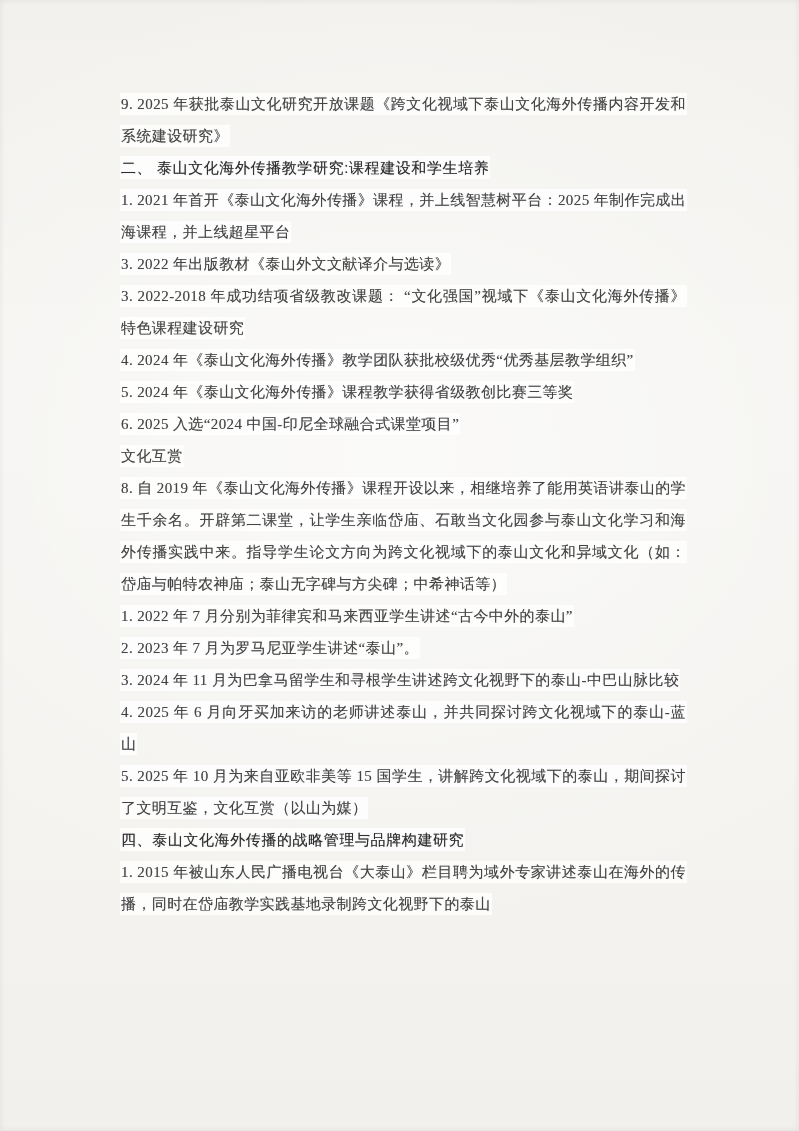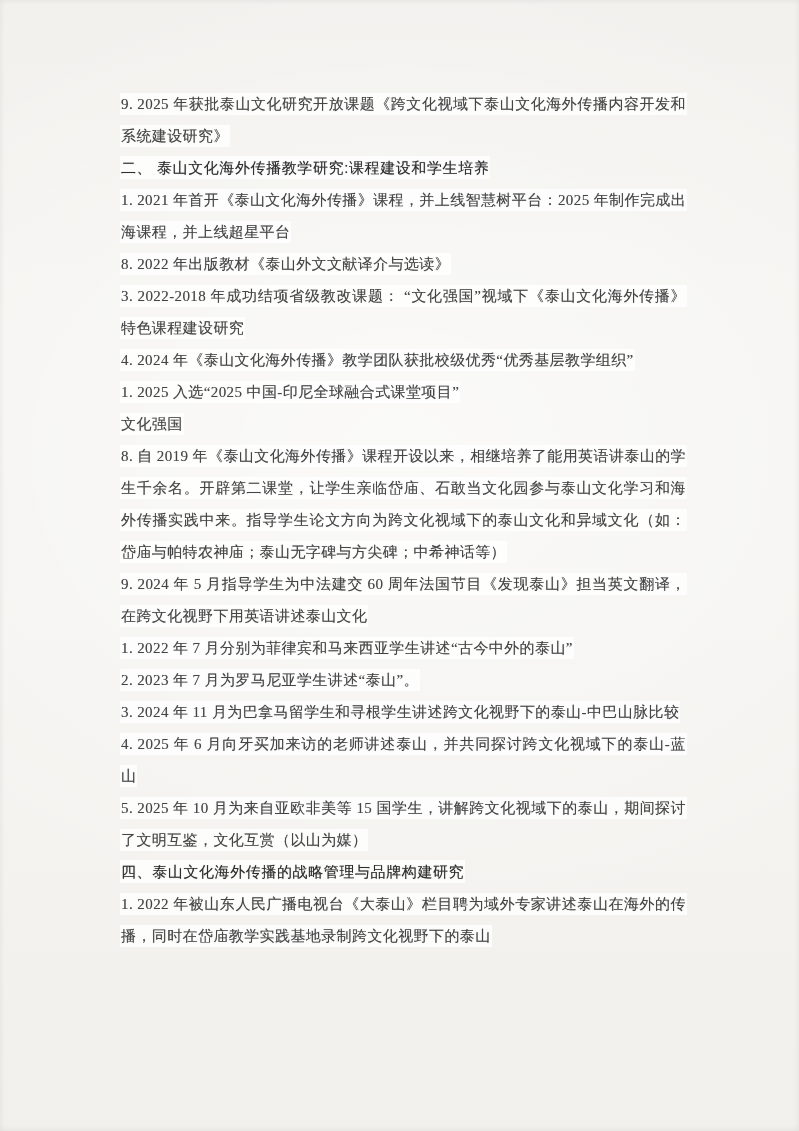--- a/index.html
+++ b/index.html
@@ -61,28 +61,28 @@
   }
 </style>
 </head>
 <body>
 
 <div class="page">
   <div class="content" id="content">
       <p class="para body"><span class="line-bg">9. 2025 年获批泰山文化研究开放课题《跨文化视域下泰山文化海外传播内容开发和系统建设研究》</span></p>
       <p class="para heading"><span class="line-bg">二、 泰山文化海外传播教学研究:课程建设和学生培养</span></p>
       <p class="para body"><span class="line-bg">1. 2021 年首开《泰山文化海外传播》课程，并上线智慧树平台：2025 年制作完成出海课程，并上线超星平台</span></p>
-      <p class="para body"><span class="line-bg">8. 2022 年出版教材《泰山外文文献译介与选读》</span></p>
+      <p class="para body"><span class="line-bg">3. 2022 年出版教材《泰山外文文献译介与选读》</span></p>
       <p class="para body"><span class="line-bg">3. 2022-2018 年成功结项省级教改课题： “文化强国”视域下《泰山文化海外传播》特色课程建设研究</span></p>
       <p class="para body"><span class="line-bg">4. 2024 年《泰山文化海外传播》教学团队获批校级优秀“优秀基层教学组织”</span></p>
-      <p class="para body"><span class="line-bg">1. 2025 入选“2025 中国-印尼全球融合式课堂项目”</span></p>
-      <p class="para body"><span class="line-bg">文化强国</span></p>
+      <p class="para body"><span class="line-bg">5. 2024 年《泰山文化海外传播》课程教学获得省级教创比赛三等奖</span></p>
+      <p class="para body"><span class="line-bg">6. 2025 入选“2024 中国-印尼全球融合式课堂项目”</span></p>
+      <p class="para body"><span class="line-bg">文化互赏</span></p>
       <p class="para body"><span class="line-bg">8. 自 2019 年《泰山文化海外传播》课程开设以来，相继培养了能用英语讲泰山的学生千余名。开辟第二课堂，让学生亲临岱庙、石敢当文化园参与泰山文化学习和海外传播实践中来。指导学生论文方向为跨文化视域下的泰山文化和异域文化（如：岱庙与帕特农神庙；泰山无字碑与方尖碑；中希神话等）</span></p>
-      <p class="para body"><span class="line-bg">9. 2024 年 5 月指导学生为中法建交 60 周年法国节目《发现泰山》担当英文翻译，在跨文化视野下用英语讲述泰山文化</span></p>
       <p class="para body"><span class="line-bg">1. 2022 年 7 月分别为菲律宾和马来西亚学生讲述“古今中外的泰山”</span></p>
       <p class="para body"><span class="line-bg">2. 2023 年 7 月为罗马尼亚学生讲述“泰山”。</span></p>
       <p class="para body"><span class="line-bg">3. 2024 年 11 月为巴拿马留学生和寻根学生讲述跨文化视野下的泰山-中巴山脉比较</span></p>
       <p class="para body"><span class="line-bg">4. 2025 年 6 月向牙买加来访的老师讲述泰山，并共同探讨跨文化视域下的泰山-蓝山</span></p>
       <p class="para body"><span class="line-bg">5. 2025 年 10 月为来自亚欧非美等 15 国学生，讲解跨文化视域下的泰山，期间探讨了文明互鉴，文化互赏（以山为媒）</span></p>
       <p class="para heading"><span class="line-bg">四、泰山文化海外传播的战略管理与品牌构建研究</span></p>
-      <p class="para body"><span class="line-bg">1. 2022 年被山东人民广播电视台《大泰山》栏目聘为域外专家讲述泰山在海外的传播，同时在岱庙教学实践基地录制跨文化视野下的泰山</span></p>
+      <p class="para body"><span class="line-bg">1. 2015 年被山东人民广播电视台《大泰山》栏目聘为域外专家讲述泰山在海外的传播，同时在岱庙教学实践基地录制跨文化视野下的泰山</span></p>
     </div>
 </div>
 
 </body></html>

